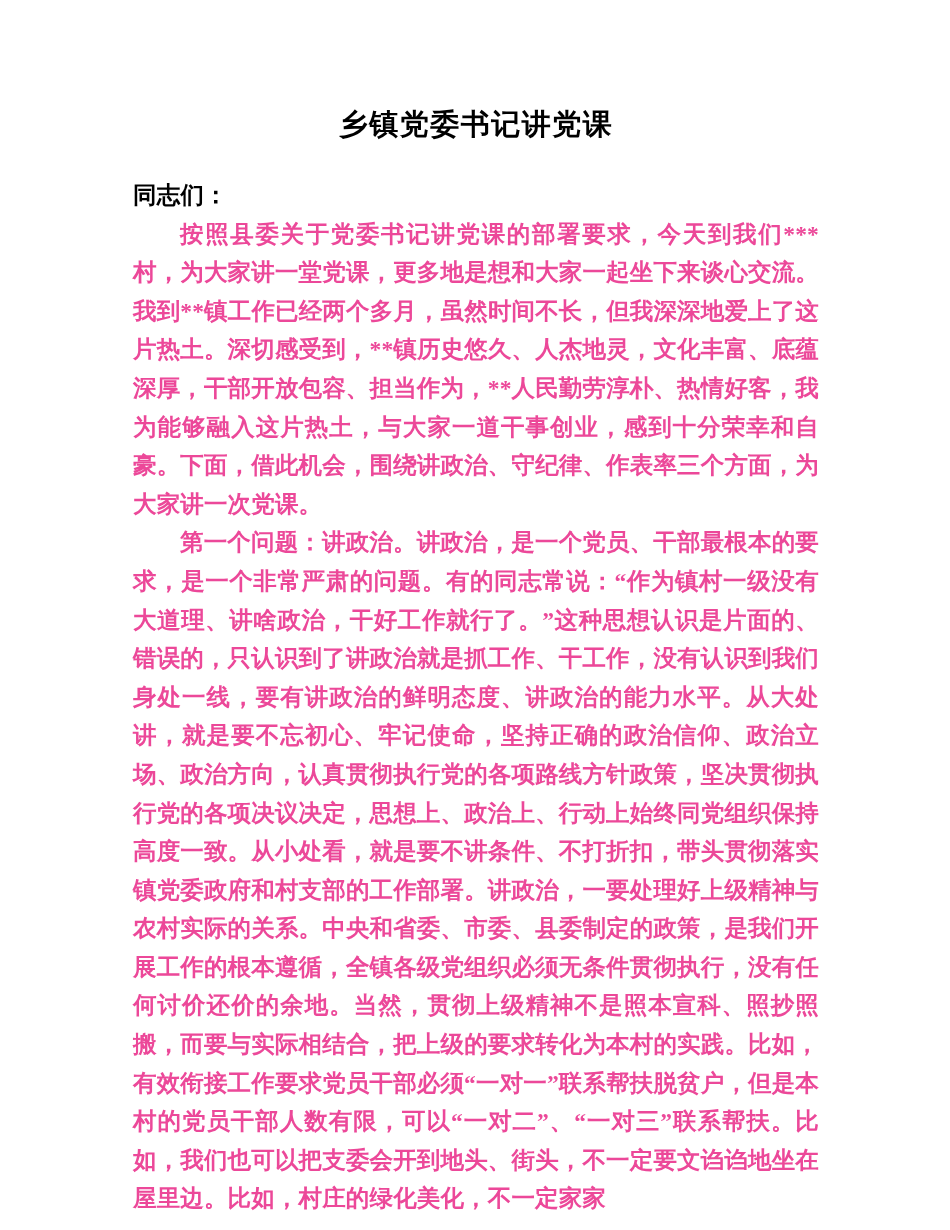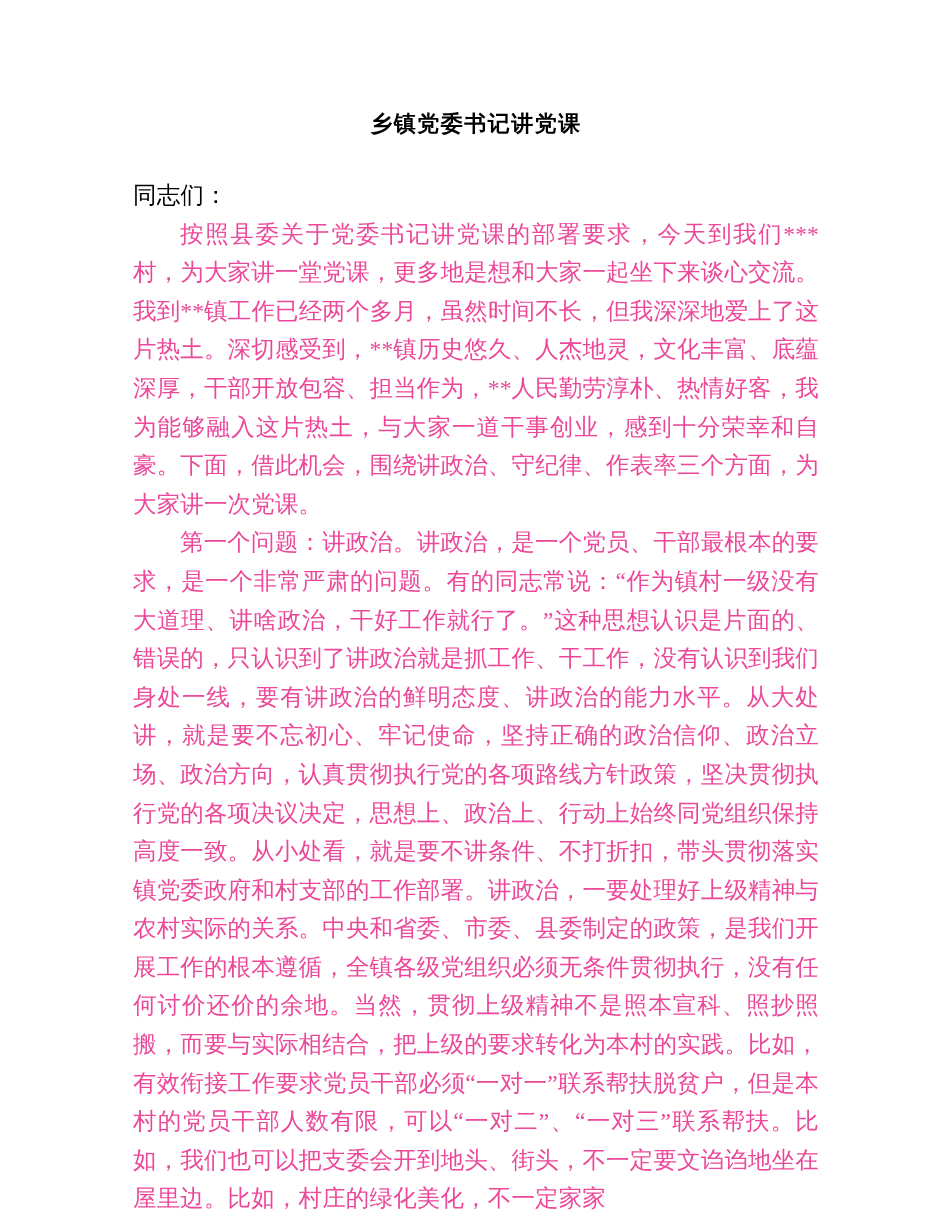--- a/index.html
+++ b/index.html
@@ -29,21 +29,21 @@
     top: 0;
     width: 686px;
   }
 
   .doc-title {
     margin: 0;
     padding: 0;
     text-align: center;
     font-family: "DejaVu Sans", "Liberation Sans", sans-serif;
     font-weight: bold;
-    font-size: 22px;
+    font-size: 29px;
     line-height: 40px;
     letter-spacing: 1.5px;
     color: #000000;
     padding-top: 104px;
   }
 
   .salutation {
     margin: 0;
     padding: 0;
     font-family: "Liberation Serif", "DejaVu Serif", serif;
@@ -64,21 +64,21 @@
     letter-spacing: 0.15px;
     color: #ec4899;
     text-align: justify;
     text-justify: inter-ideograph;
     text-align-last: left;
     text-indent: 2em;
   }
 
   
   .salutation, .para {
-    font-weight: normal;
+    font-weight: bold;
   }
 </style>
 </head>
 <body>
 
 <div class="page">
   <div class="page-body">
 
     <h1 class="doc-title">乡镇党委书记讲党课</h1>
 

